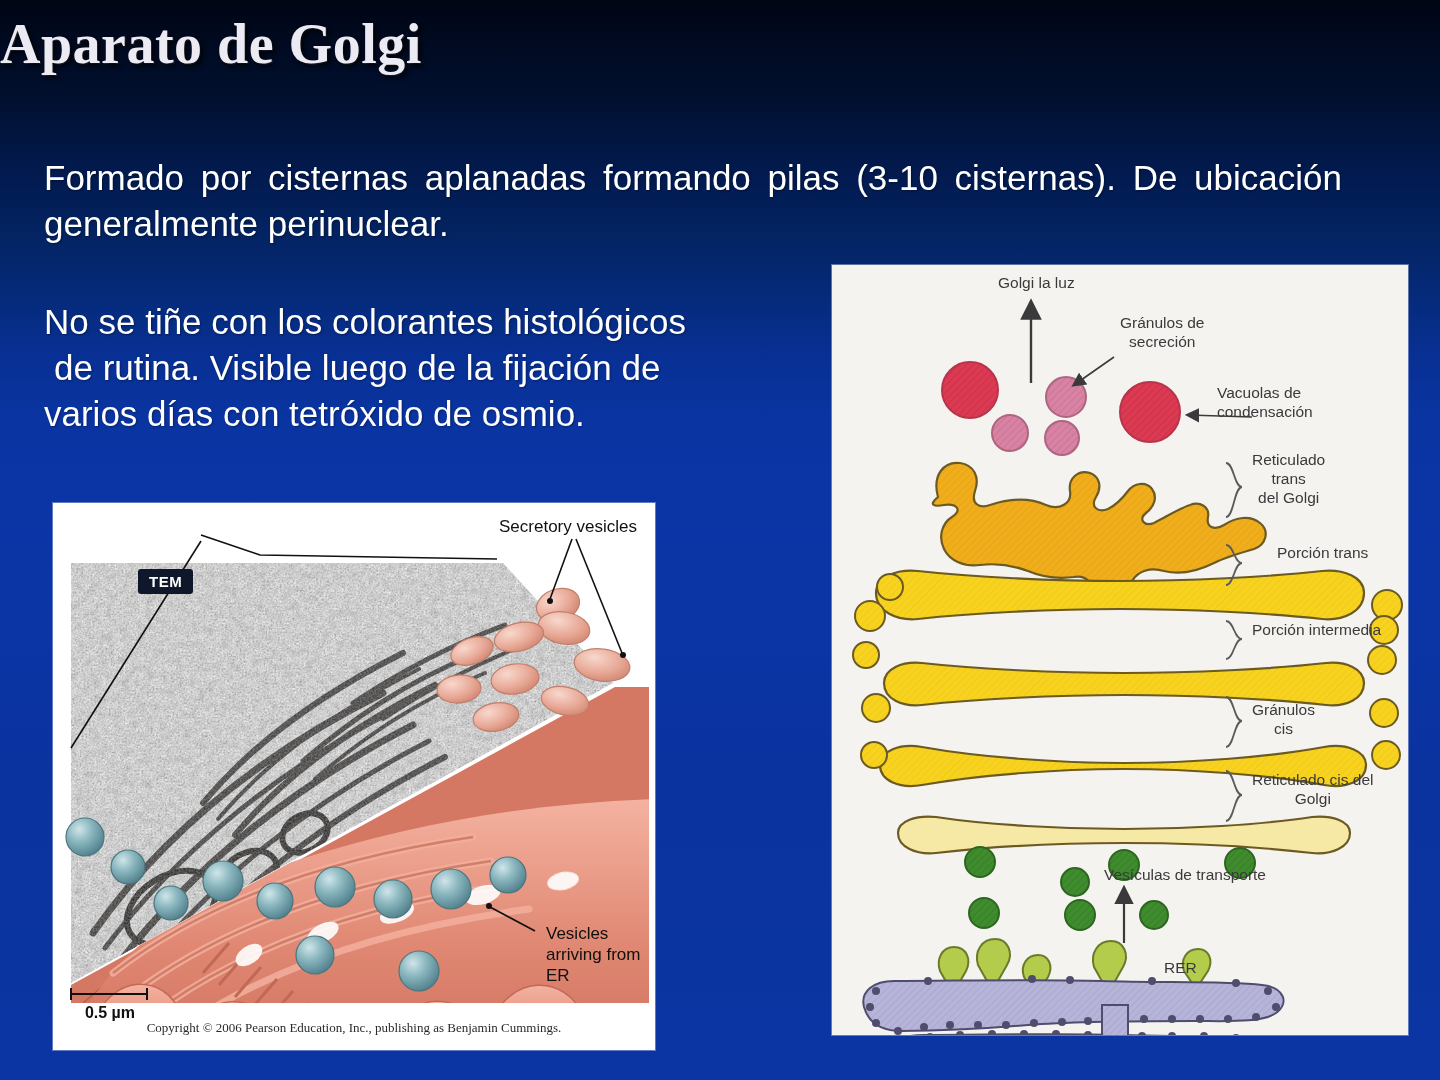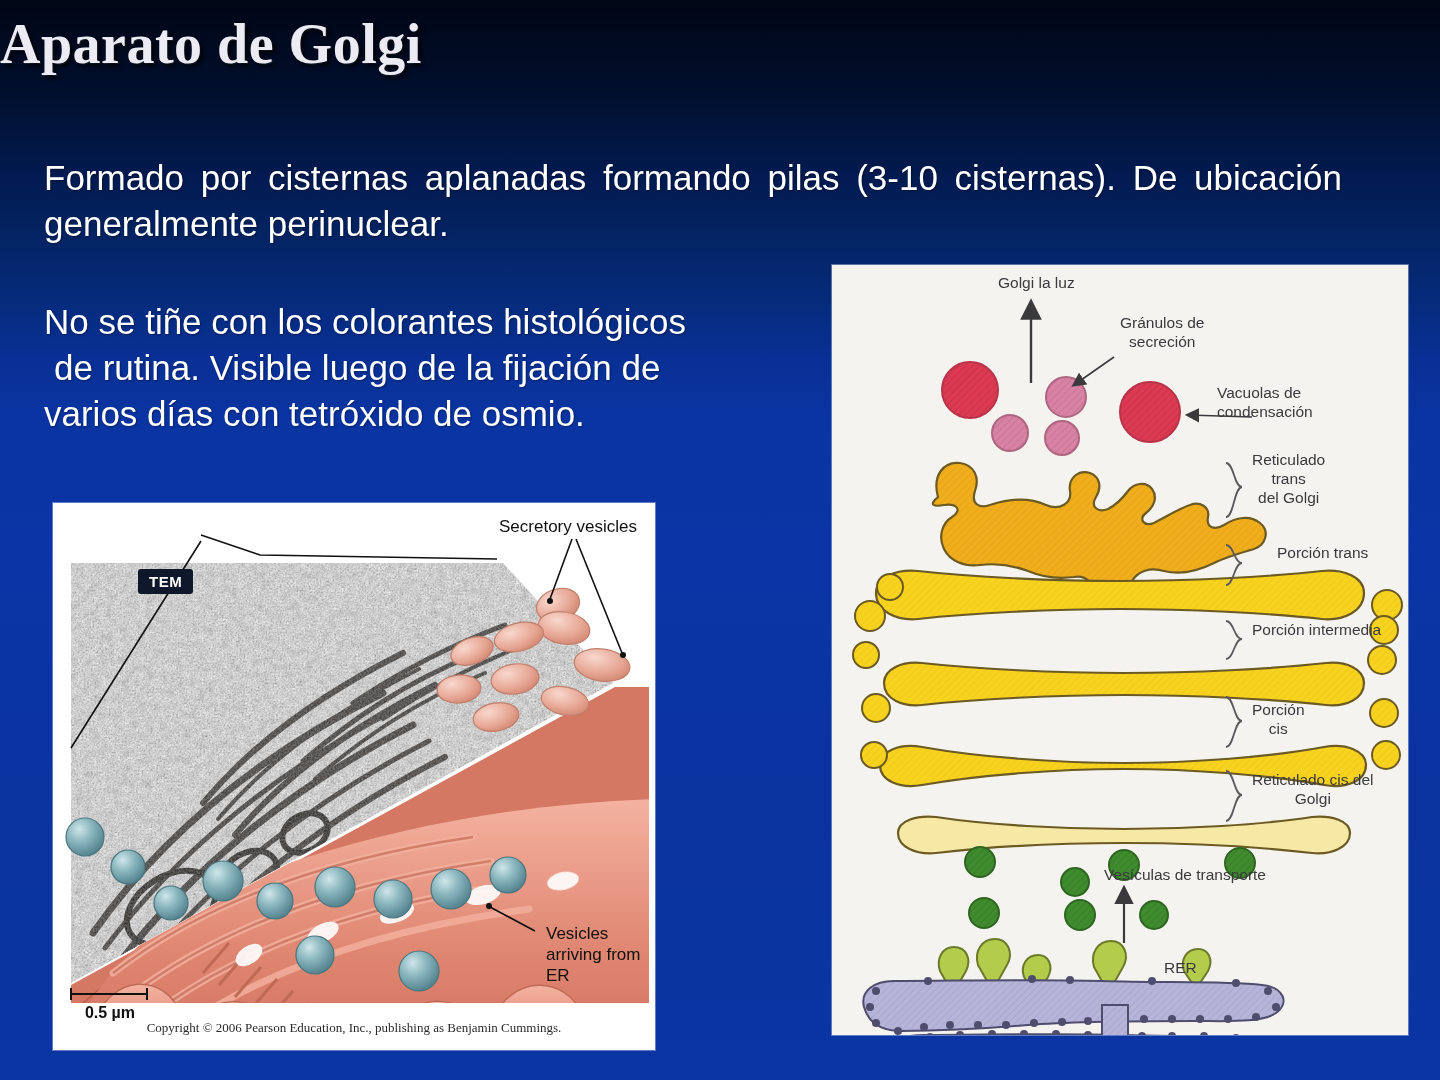--- a/index.html
+++ b/index.html
@@ -507,21 +507,21 @@
       <span>Reticulado</span><br>
       <span>trans</span><br>
       <span>del Golgi</span>
     </div>
 
     <div class="rp-label" id="r-portrans">Porción trans</div>
 
     <div class="rp-label" id="r-porintermedia">Porción intermedia</div>
 
     <div class="rp-label" id="r-porcis">
-      <span>Porción</span><br>
+      <span>Gránulos</span><br>
       <span>cis</span>
     </div>
 
     <div class="rp-label" id="r-reticcis">
       <span>Reticulado cis del</span><br>
       <span style="display:block;text-align:center;">Golgi</span>
     </div>
 
     <div class="rp-label" id="r-vesiculas">Vesículas de transporte</div>
 

